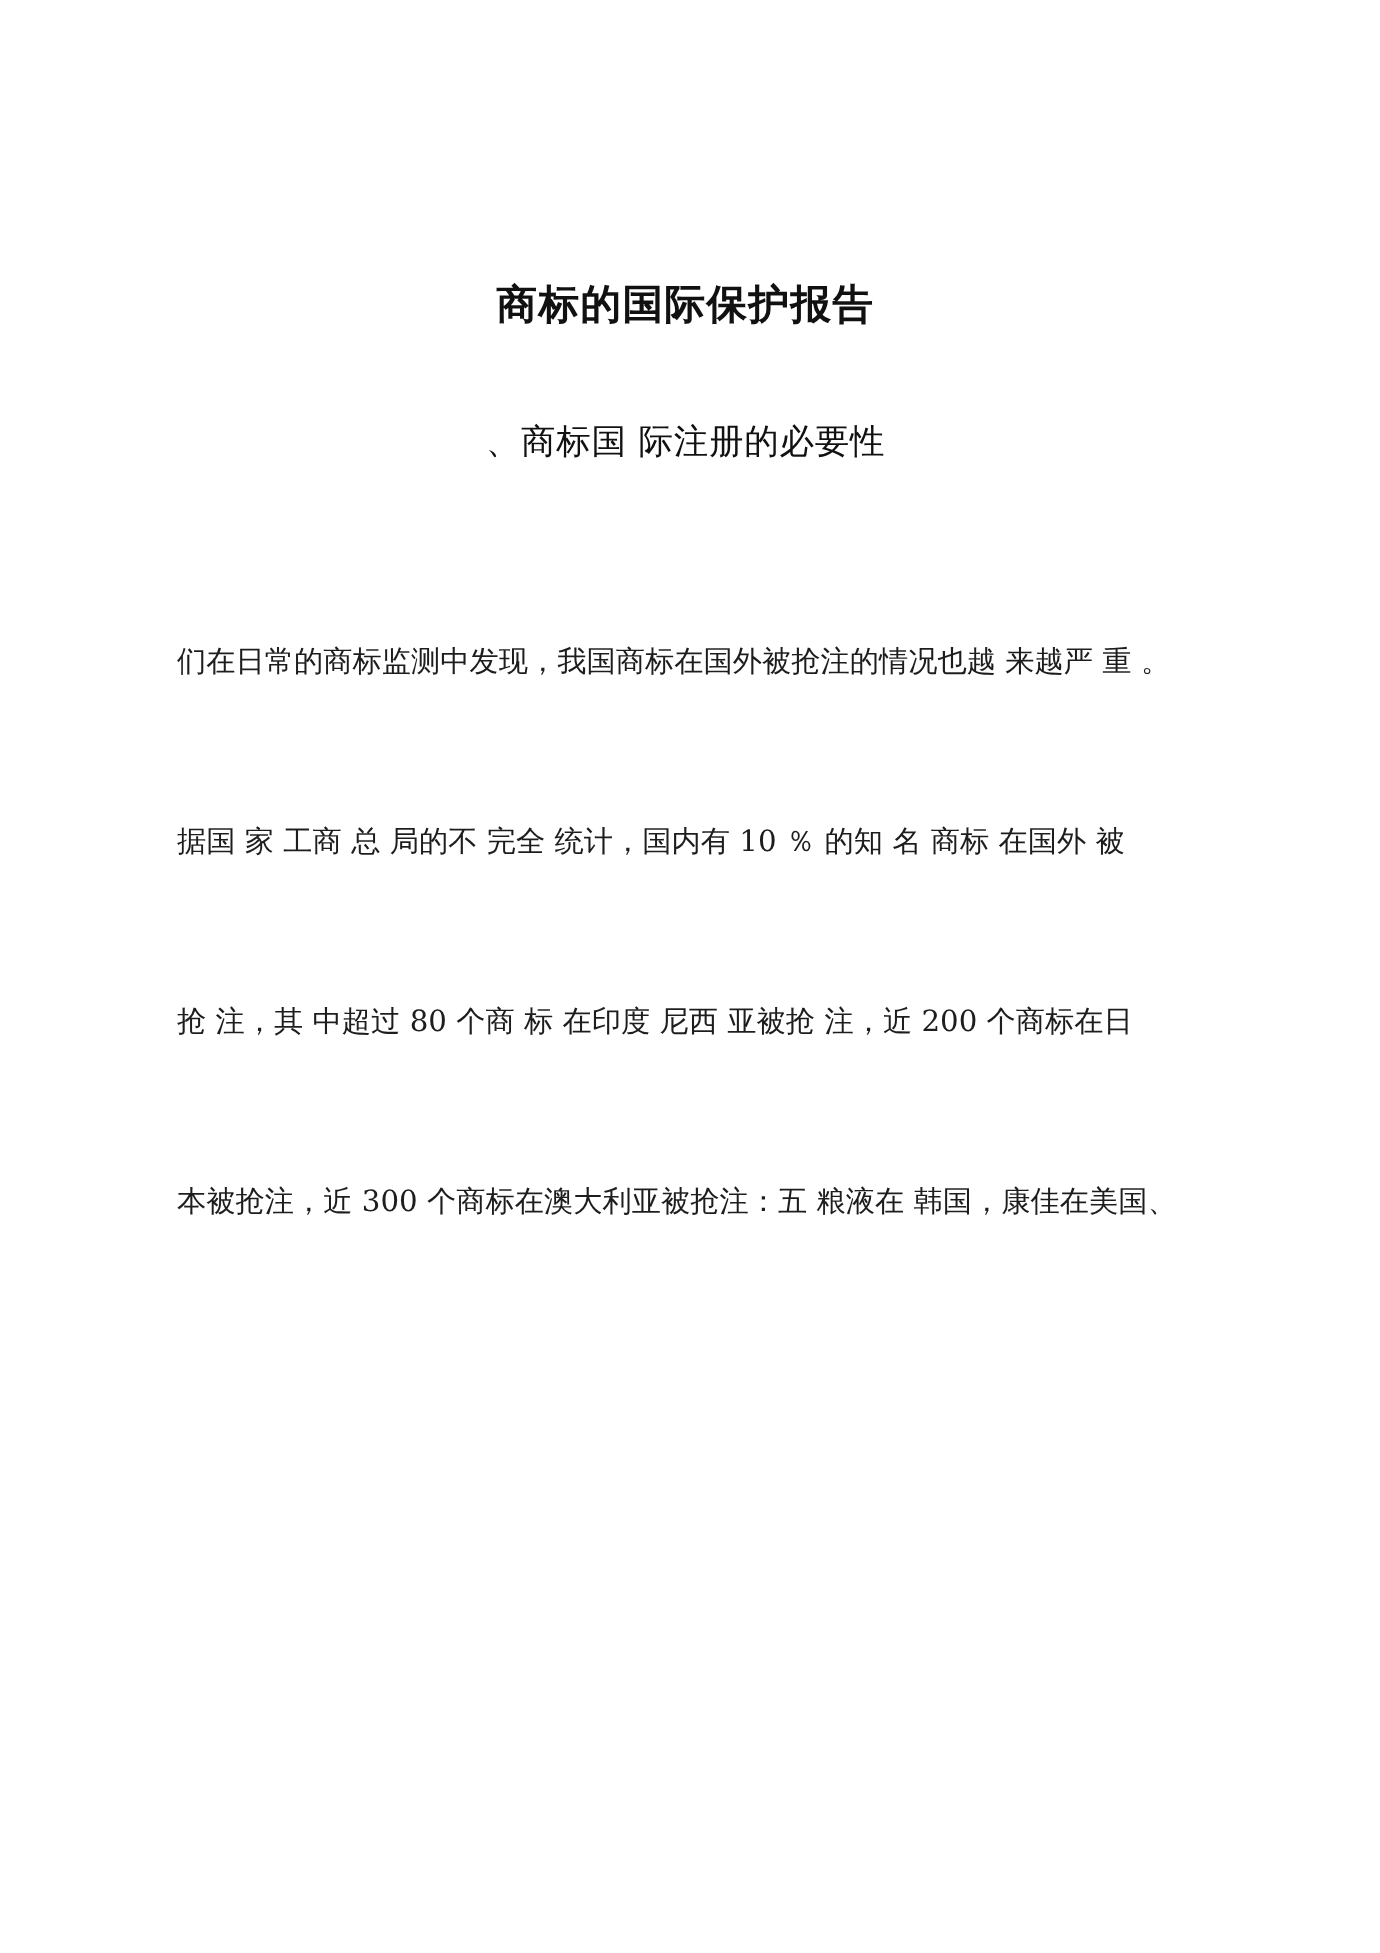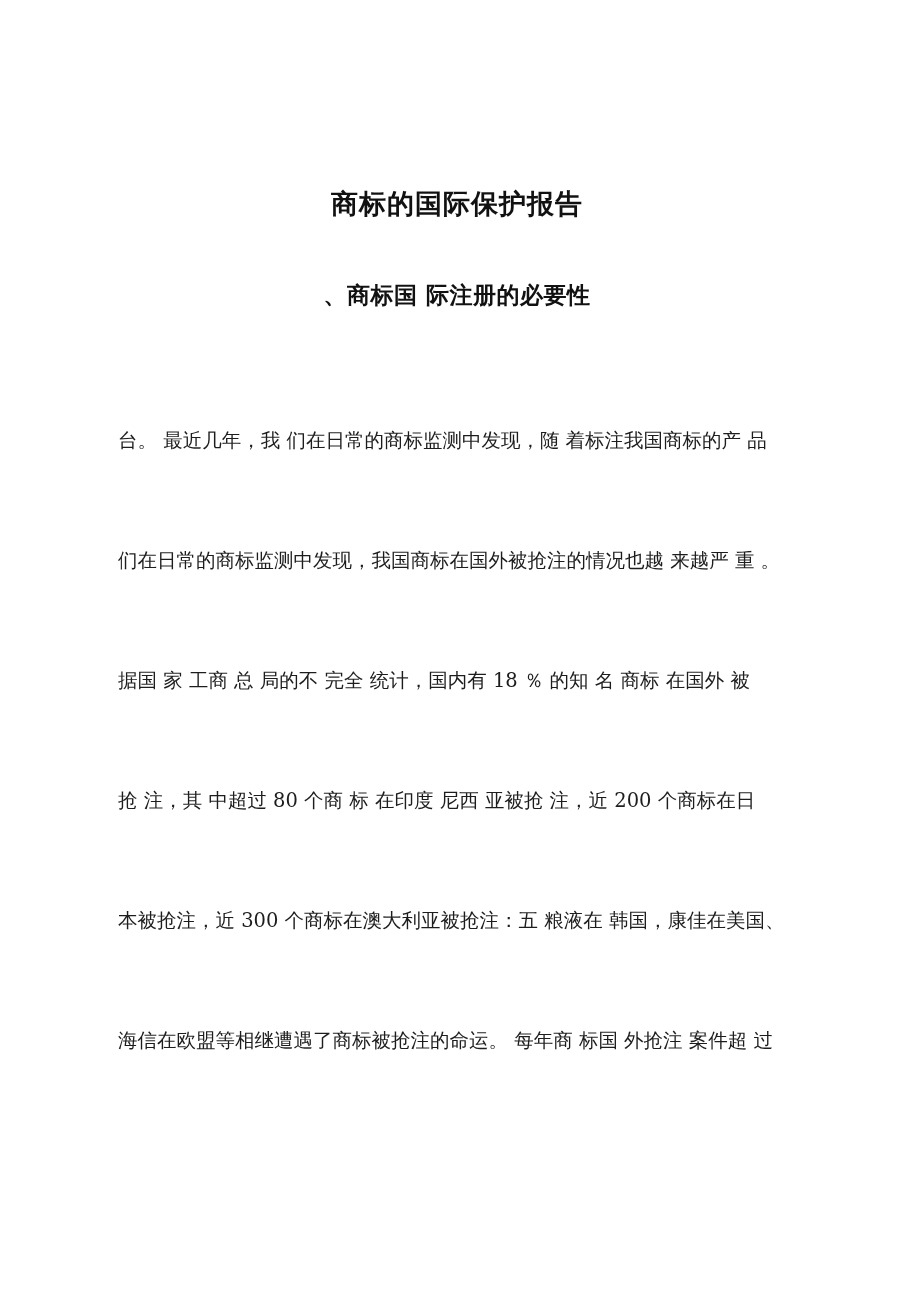--- a/index.html
+++ b/index.html
@@ -35,21 +35,21 @@
     font-size: 27px;
     letter-spacing: 1px;
     color: #111111;
     margin: 0;
     padding-top: 186px;
     line-height: 36px;
   }
   .doc-subtitle {
     text-align: center;
     font-family: "DejaVu Serif", "Liberation Serif", serif;
-    font-weight: bold;
+    font-weight: normal;
     font-size: 23px;
     letter-spacing: 0.5px;
     color: #111111;
     margin: 0;
     padding-top: 57px;
     line-height: 32px;
   }
   .para {
     margin: 0;
     font-size: 19.5px;
@@ -65,22 +65,20 @@
 <body>
 
 <div class="page">
   <div class="content">
 
     <h1 class="doc-title">商标的国际保护报告</h1>
 
     <h2 class="doc-subtitle">、商标国 际注册的必要性</h2>
 
     <p class="para first-body">
-      <span class="line">台。 最近几年，我 们在日常的商标监测中发现，随 着标注我国商标的产 品</span>
       <span class="line">们在日常的商标监测中发现，我国商标在国外被抢注的情况也越 来越严 重 。</span>
-      <span class="line">据国 家 工商 总 局的不 完全 统计，国内有 18 ％ 的知 名 商标 在国外 被</span>
+      <span class="line">据国 家 工商 总 局的不 完全 统计，国内有 10 ％ 的知 名 商标 在国外 被</span>
       <span class="line">抢 注，其 中超过 80 个商 标 在印度 尼西 亚被抢 注，近 200 个商标在日</span>
       <span class="line">本被抢注，近 300 个商标在澳大利亚被抢注：五 粮液在 韩国，康佳在美国、</span>
-      <span class="line">海信在欧盟等相继遭遇了商标被抢注的命运。 每年商 标国 外抢注 案件超 过</span>
     </p>
 
   </div>
 </div>
 
 </body></html>

